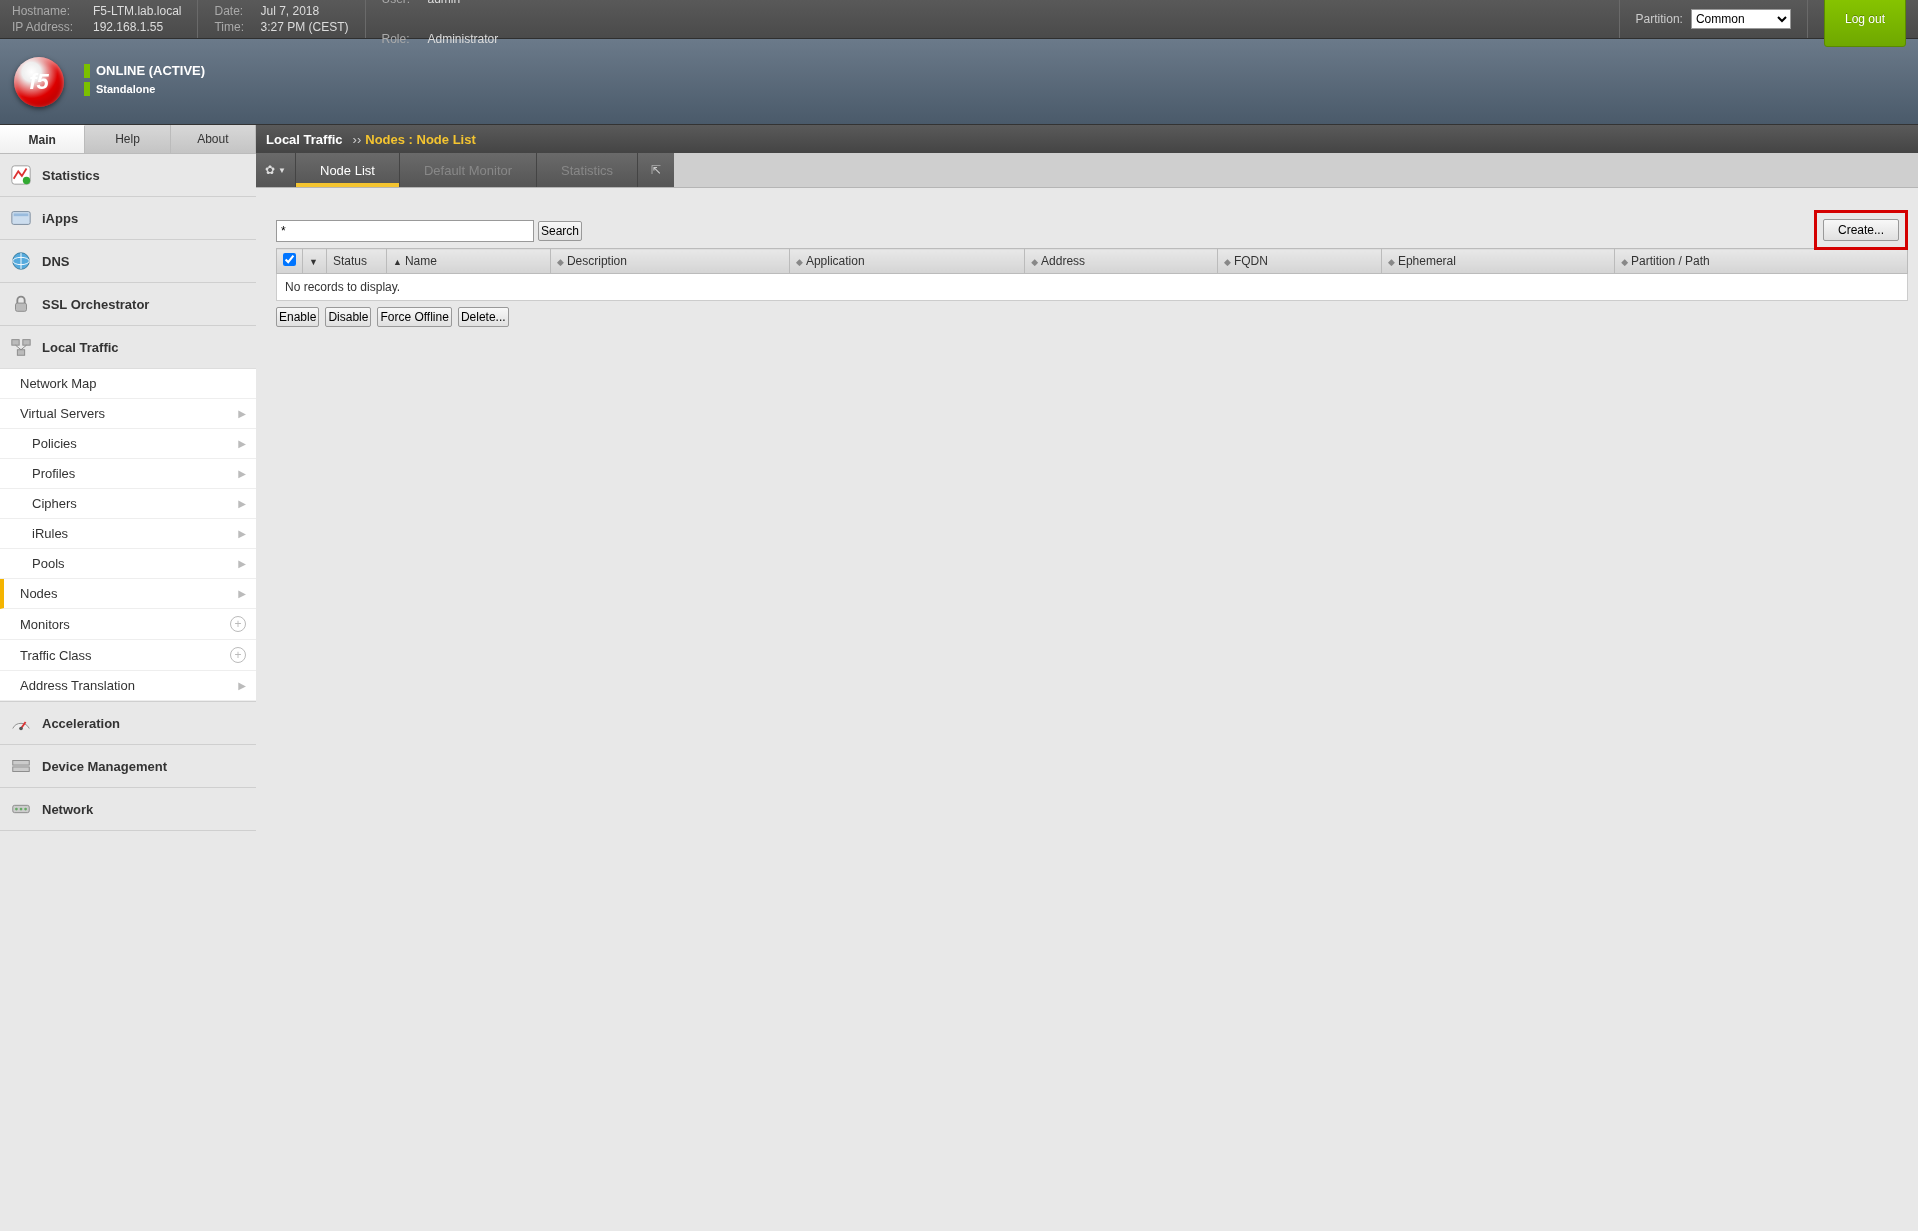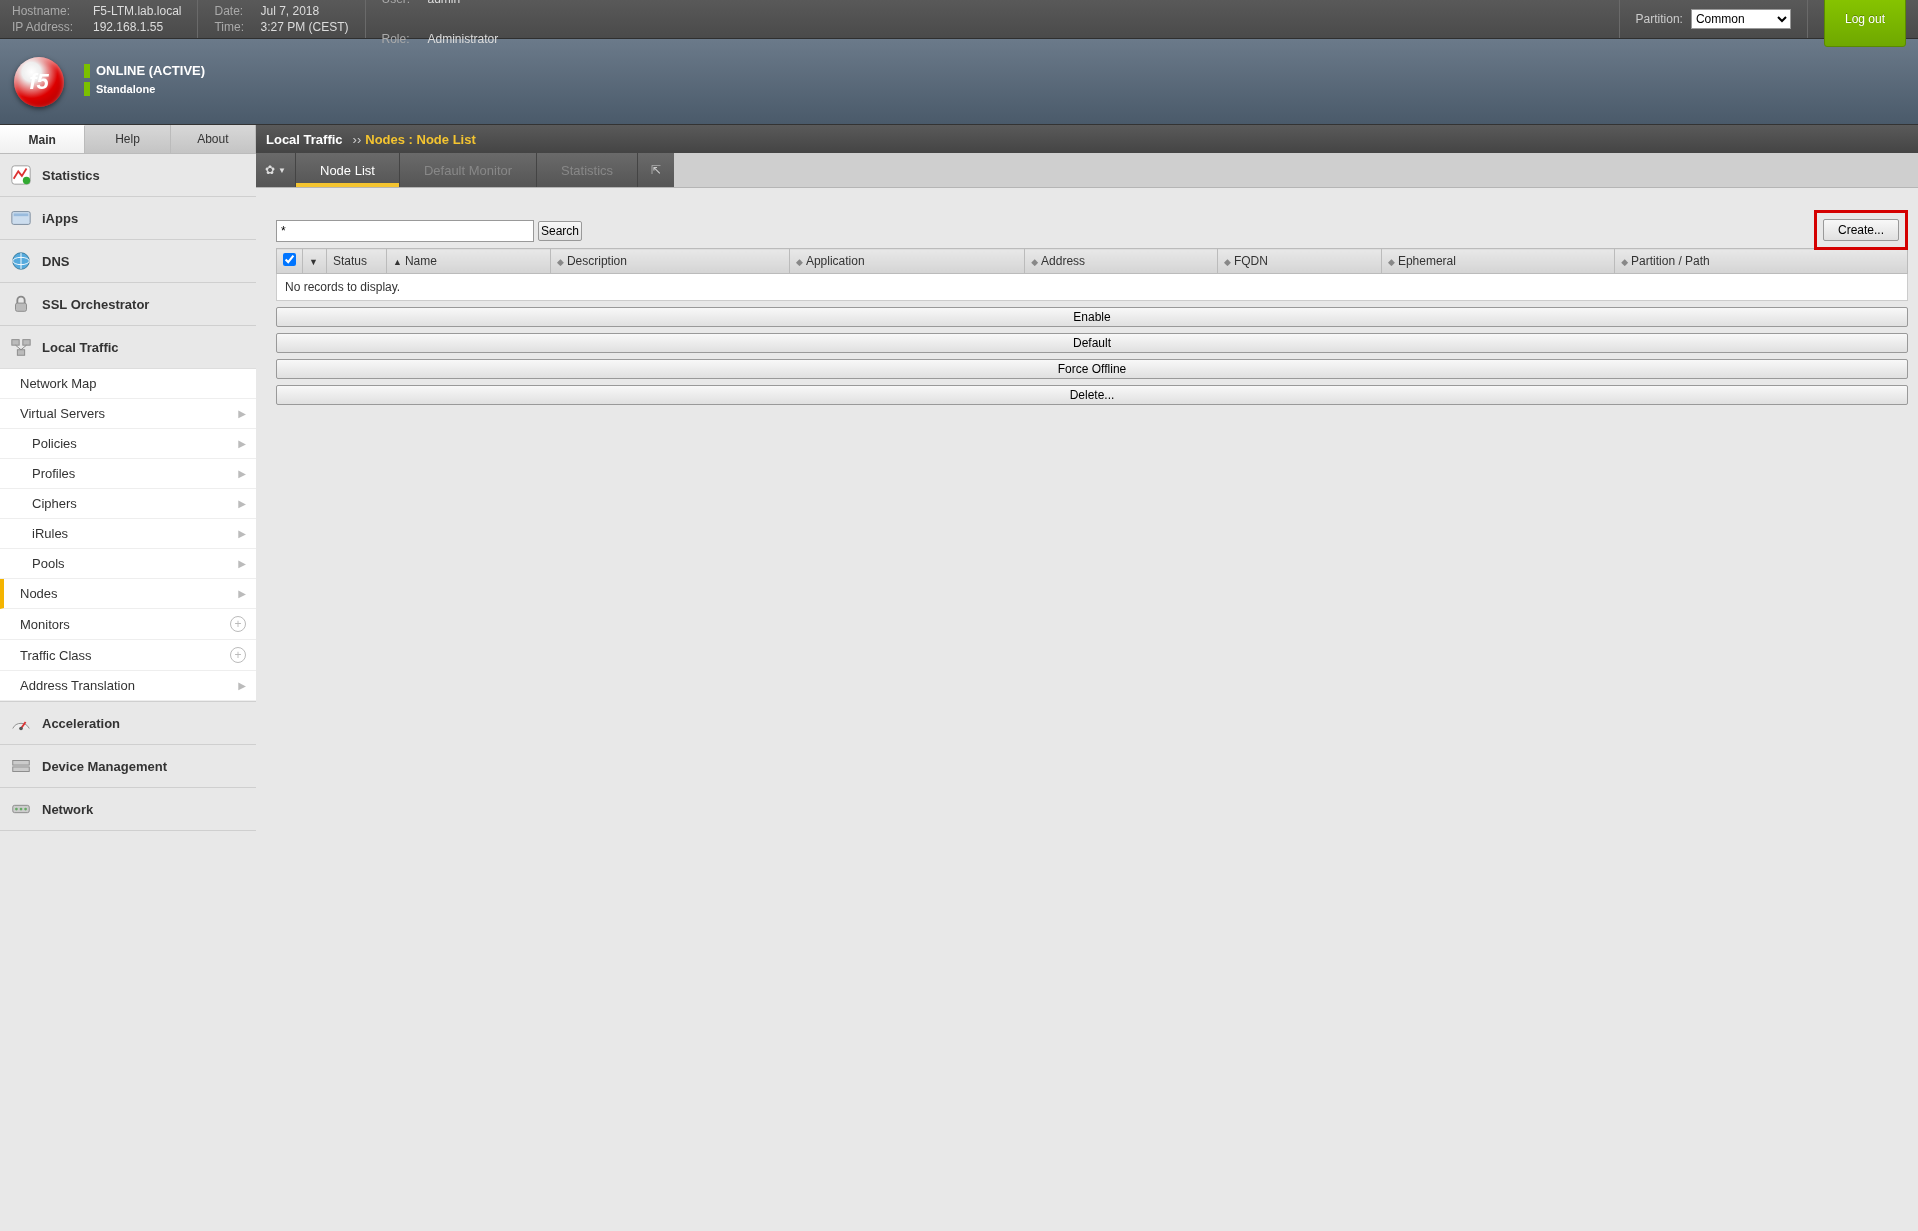--- a/index.html
+++ b/index.html
@@ -188,21 +188,21 @@
     white-space:nowrap;
   }
   .data-table th .sort { color:#888; font-size:9px; margin-right:3px;}
   .data-table th.name-col .sort-asc { color:#333;}
   .data-table td {
     border:1px solid #ccc; padding:6px 8px; font-size:12px;
   }
   .cb-cell { width:24px; text-align:center;}
   .dd-cell { width:24px; text-align:center;}
   .status-col { width:60px;}
-  .action-row { display:flex; gap:6px;flex-direction:column; }
+  .action-row { display:flex; gap:6px; }
 </style>
 </head>
 <body>
 
 <div class="topbar">
   <div class="info-group" style="padding-left:0;">
     <div class="row">
         <span class="info-label">Hostname:</span>
         <span class="info-value">F5-LTM.lab.local</span>
       </div>
@@ -460,19 +460,19 @@
         </thead>
         <tbody>
           <tr>
             <td colspan="10">No records to display.</td>
           </tr>
         </tbody>
       </table>
 
       <div class="action-row">
         <button class="std-btn">Enable</button>
-        <button class="std-btn">Default</button>
+        <button class="std-btn">Disable</button>
         <button class="std-btn">Force Offline</button>
         <button class="std-btn">Delete...</button>
       </div>
     </div>
   </div>
 </div>
 
 </body></html>

